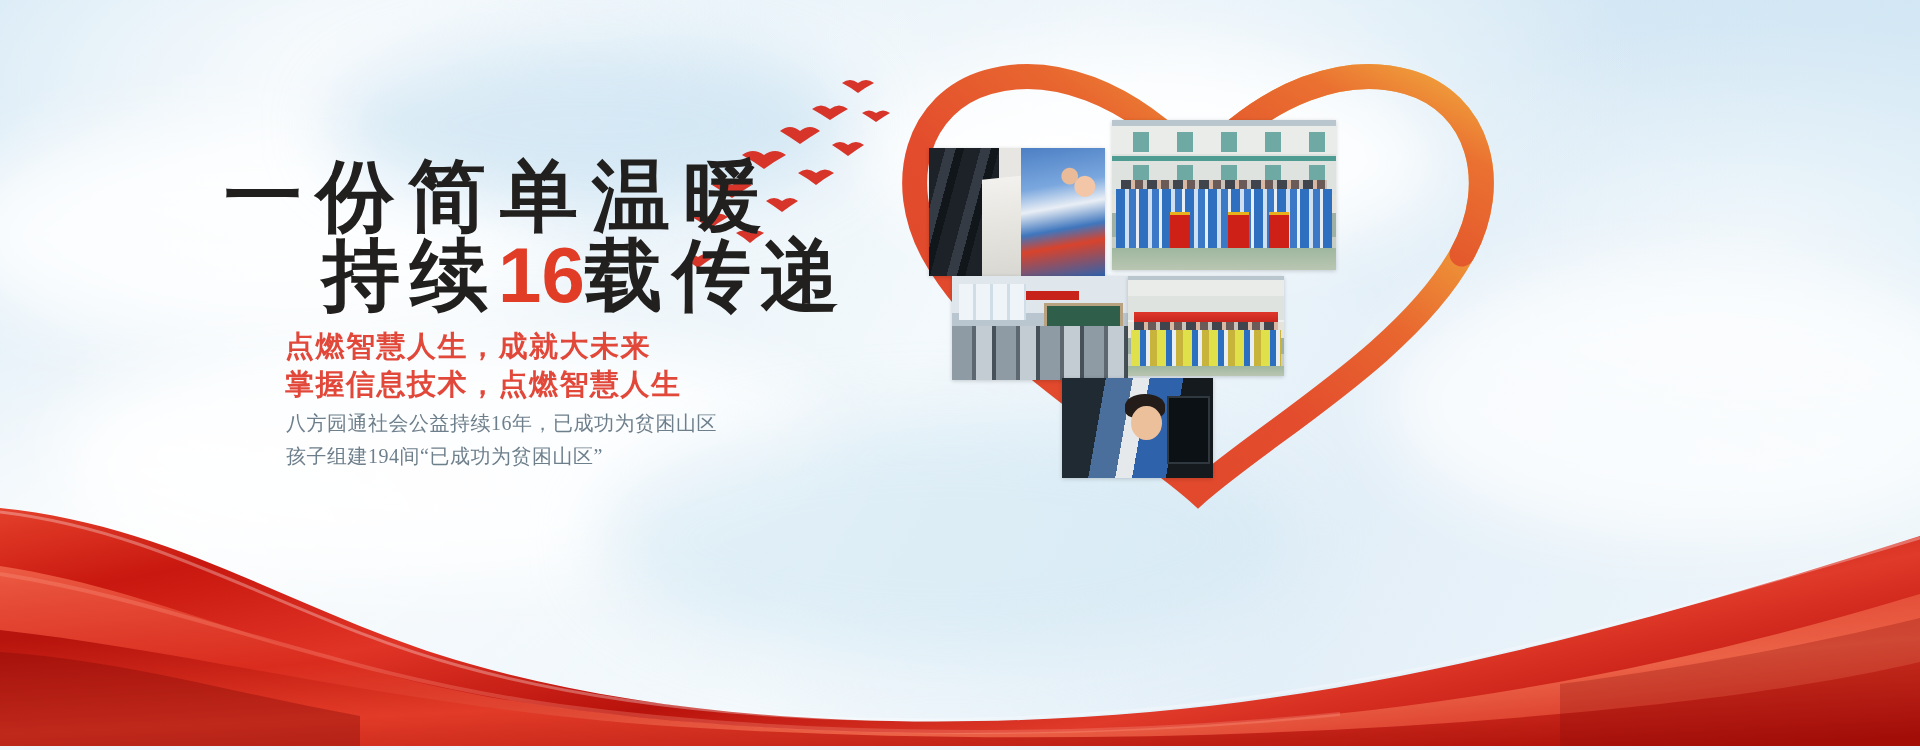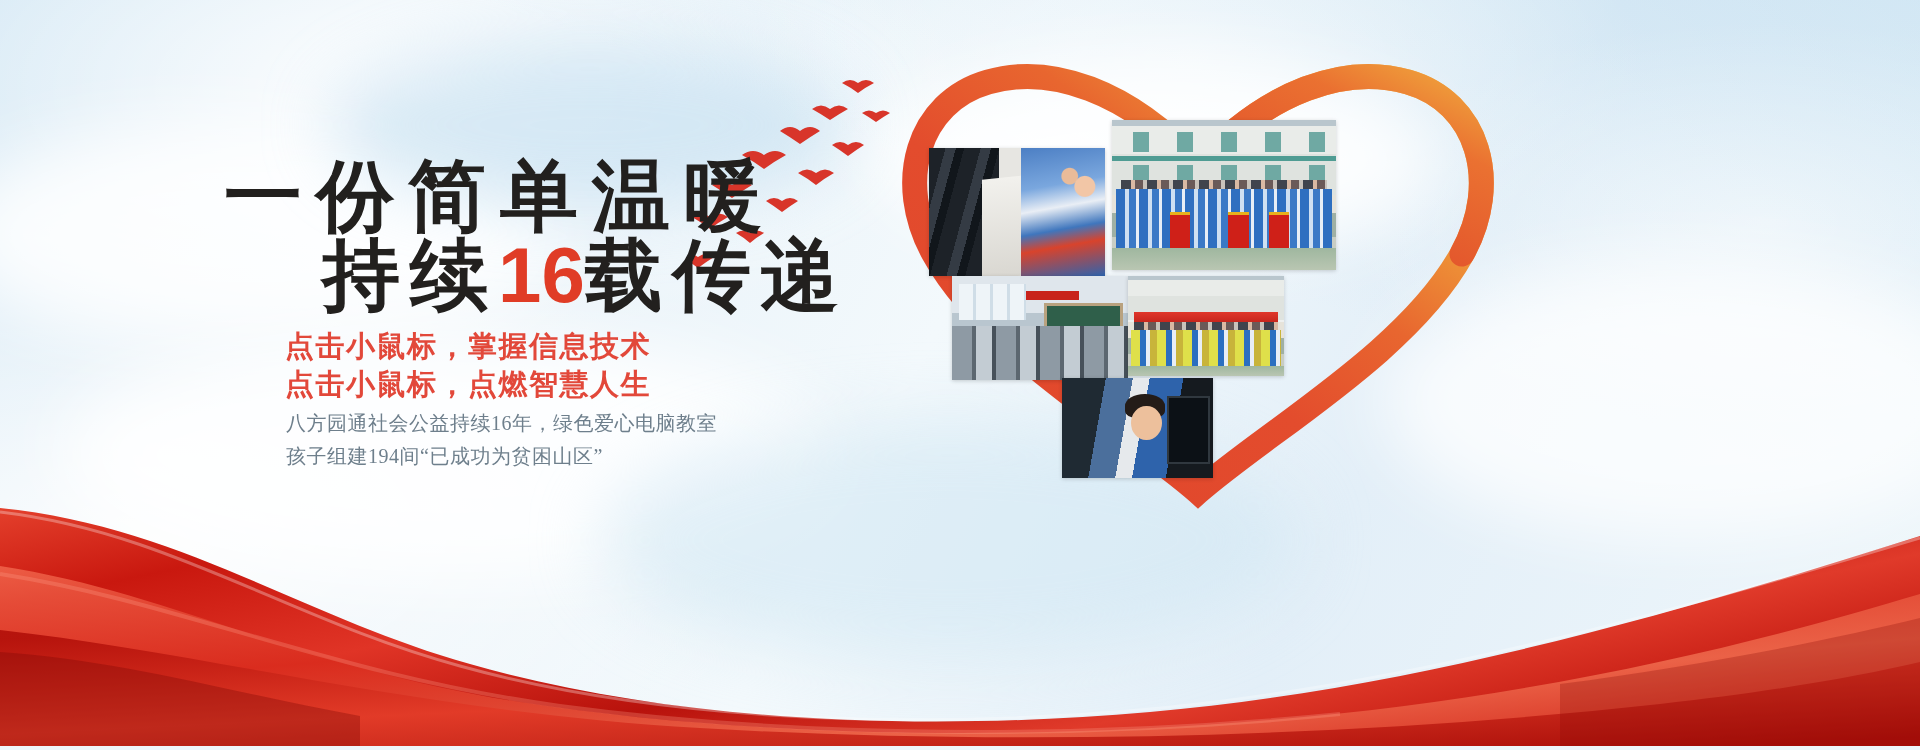--- a/index.html
+++ b/index.html
@@ -230,24 +230,24 @@
       <div class="screen"></div>
     </div>
   </div>
 
   <div class="brush" id="headline-line1">一份简单温暖</div>
 
   <div class="brush" id="headline-line2">
     <span>持续</span><span class="num">16</span><span>载传递</span>
   </div>
 
-  <div class="subline" id="sub-line1">点击小鼠标，掌握信息技术</div>
-  <div class="subline" id="sub-line2">点击小鼠标，点燃智慧人生</div>
-
-  <div class="bodyline" id="body-line1">八方园通社会公益持续16年，绿色爱心电脑教室</div>
+  <div class="subline" id="sub-line1">点燃智慧人生，成就大未来</div>
+  <div class="subline" id="sub-line2">掌握信息技术，点燃智慧人生</div>
+
+  <div class="bodyline" id="body-line1">八方园通社会公益持续16年，已成功为贫困山区</div>
   <div class="bodyline" id="body-line2">孩子组建194间“已成功为贫困山区”</div>
 
   <div class="ribbon">
     <svg viewBox="0 0 1920 330" preserveAspectRatio="none" xmlns="http://www.w3.org/2000/svg">
       <defs>
         <linearGradient id="rb1" x1="0" y1="0" x2="1" y2="0.6">
           <stop offset="0%" stop-color="#e4402c"></stop>
           <stop offset="18%" stop-color="#c9180f"></stop>
           <stop offset="40%" stop-color="#e03426"></stop>
           <stop offset="62%" stop-color="#b8120c"></stop>

